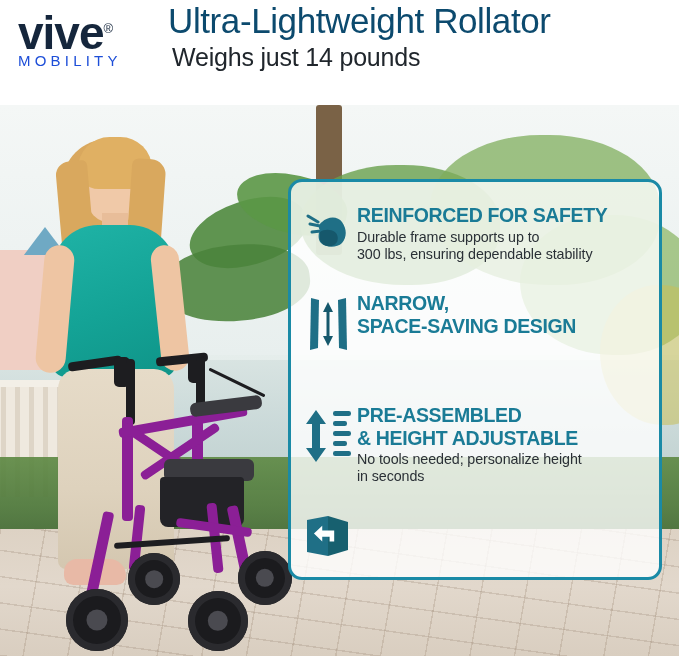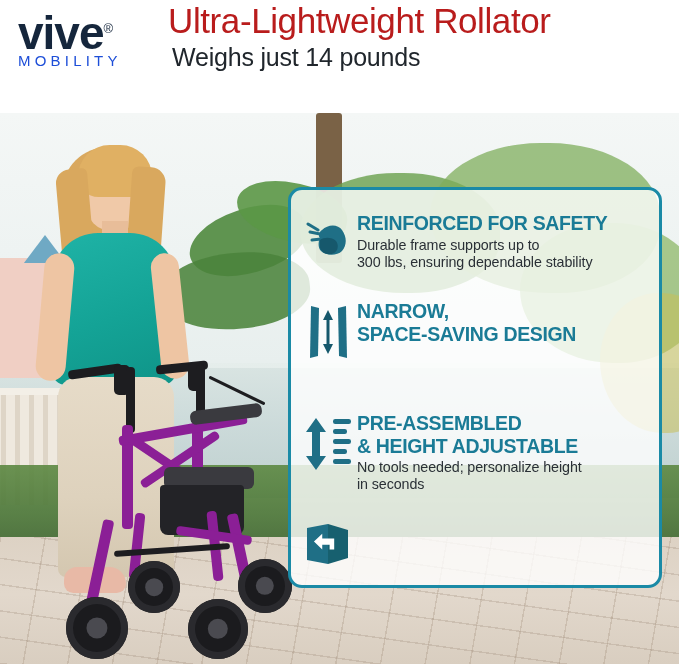--- a/index.html
+++ b/index.html
@@ -31,21 +31,21 @@
   .logo-reg{
     font-size:13px;vertical-align:super;font-weight:400;color:#15263c;
   }
   .logo-sub{
     font-size:15px;letter-spacing:4.2px;color:#1d4ed8;
     font-weight:400;margin-top:-4px;
   }
   .head-title{
     position:absolute;left:168px;top:1px;
     font-size:35px;line-height:40px;
-    color:#b91c1c;font-weight:400;letter-spacing:-0.4px;
+    color:#0c4a6e;font-weight:400;letter-spacing:-0.4px;
     white-space:nowrap;
   }
   .head-sub{
     position:absolute;left:172px;top:42px;
     font-size:25px;line-height:30px;color:#20262c;
     font-weight:400;letter-spacing:-0.2px;white-space:nowrap;
   }
 
   
   .banner{
@@ -53,21 +53,21 @@
     background:#0d2136;
     display:flex;align-items:center;
   }
   .banner-text{
     color:#ffffff;font-size:23px;font-weight:700;
     letter-spacing:-0.3px;padding-left:9px;white-space:nowrap;
   }
 
   
   .scene{
-    position:absolute;left:0;top:113px;width:679px;height:551px;
+    position:absolute;left:0;top:105px;width:679px;height:551px;
     overflow:hidden;
     background:linear-gradient(#eef3f2 0%,#e9f0ef 30%,#e2ebe8 60%,#ded7cd 100%);
   }
   .sky{
     position:absolute;left:0;top:0;width:679px;height:250px;
     background:linear-gradient(#f4f7f6 0%,#eef3f2 55%,#e8efee 100%);
   }
   .bldg{
     position:absolute;left:-6px;top:145px;width:70px;height:120px;
     background:#f0cfc4;

